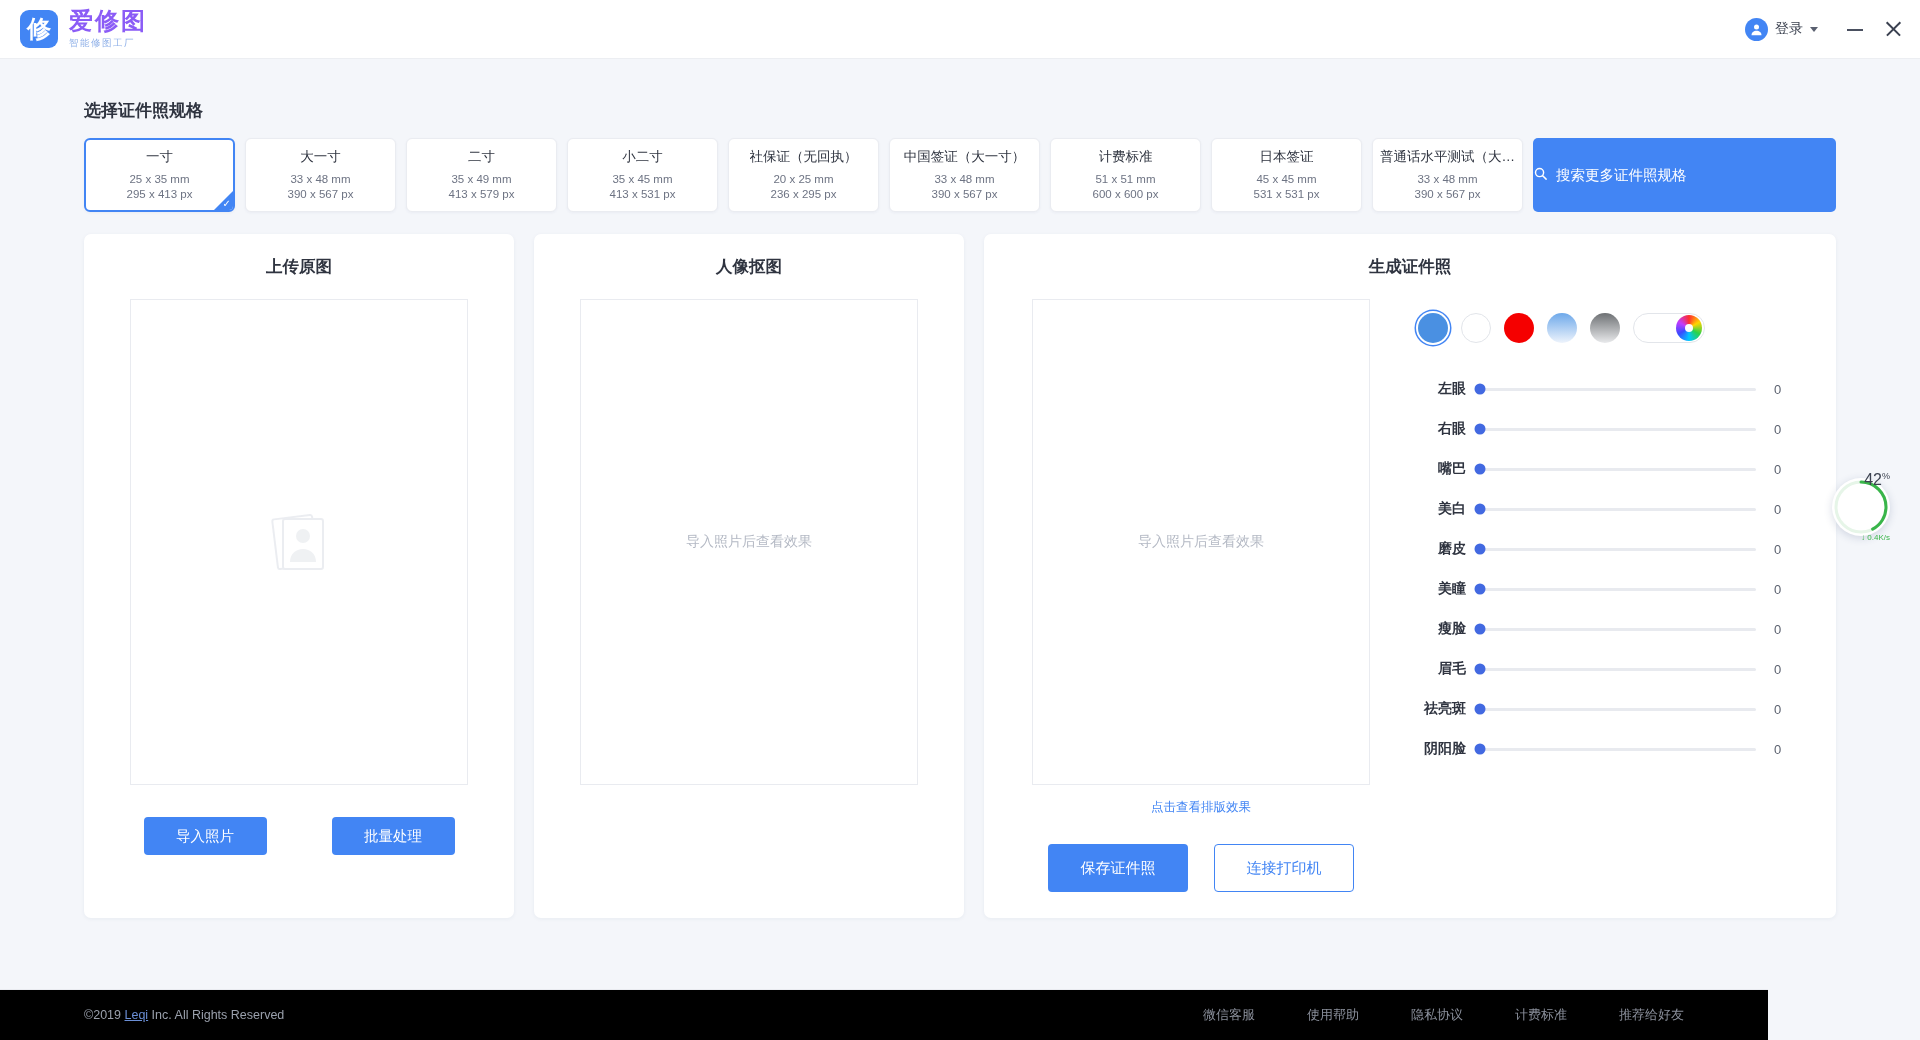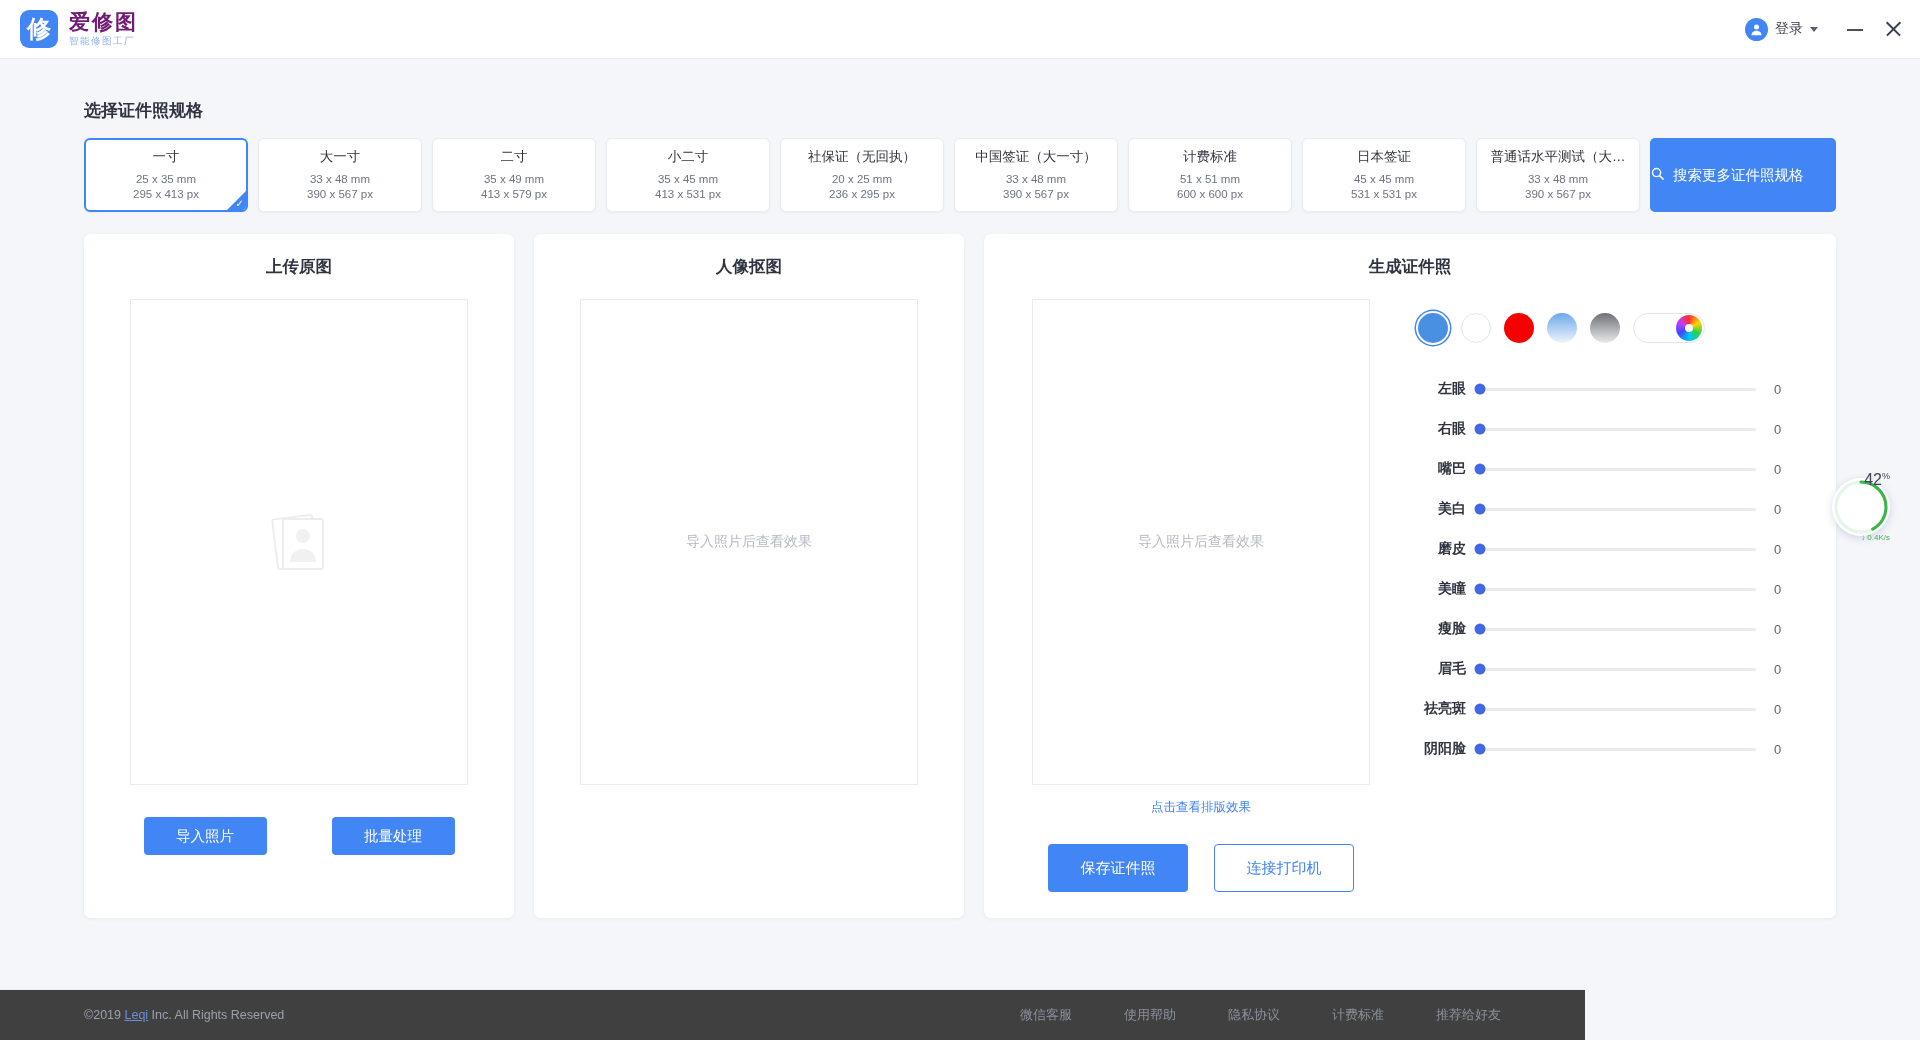--- a/index.html
+++ b/index.html
@@ -17,21 +17,21 @@
     position: relative; z-index: 5;
   }
   .brand { display: flex; align-items: center; gap: 11px; }
   .logo-box {
     width: 38px; height: 38px; border-radius: 9px;
     background: #4285f4; color: #fff;
     display: flex; align-items: center; justify-content: center;
     font-size: 24px; font-weight: 700; line-height: 1;
   }
   .brand-text { display: flex; flex-direction: column; justify-content: center; }
-  .brand-name { font-size: 21px; font-weight: 700; color: #701a75; letter-spacing: 2px; line-height: 1.1; }
+  .brand-name { font-size: 24px; font-weight: 700; color: #8b5cf6; letter-spacing: 2px; line-height: 1.1; }
   .brand-sub { font-size: 9.5px; color: #8fb0e8; letter-spacing: 1.5px; margin-top: 2px; }
 
   .tb-right { display: flex; align-items: center; gap: 22px; }
   .account { display: flex; align-items: center; gap: 7px; cursor: pointer; }
   .avatar-ic {
     width: 23px; height: 23px; border-radius: 50%;
     background: #4285f4; display: flex; align-items: center; justify-content: center;
   }
   .avatar-ic svg { display: block; }
   .login-label { font-size: 14px; color: #3c4250; }
@@ -44,21 +44,21 @@
   }
   .win-btn.close::before { transform: rotate(45deg); }
   .win-btn.close::after  { transform: rotate(-45deg); }
 
   
   .page { padding: 0 84px; }
   .sec-title { font-size: 17px; font-weight: 700; color: #2f3440; margin: 40px 0 16px 0; }
 
   .spec-row { display: flex; gap: 10px; align-items: stretch; }
   .spec-card {
-    width: 164px; height: 74px; background: #fff; border-radius: 6px;
+    width: 151px; height: 74px; background: #fff; border-radius: 6px;
     border: 1px solid #eaecf1; box-shadow: 0 1px 3px rgba(40,60,110,.05);
     display: flex; flex-direction: column; align-items: center; justify-content: center;
     cursor: pointer; position: relative; overflow: hidden; flex: none;
   }
   .spec-card.selected { border: 2px solid #4285f4; }
   .spec-name { font-size: 13.5px; color: #2f3440; font-weight: 500; line-height: 1.2;
                max-width: 142px; white-space: nowrap; overflow: hidden; text-overflow: ellipsis; }
   .spec-mm { font-size: 11.5px; color: #6d7383; margin-top: 7px; line-height: 1.25; }
   .spec-px { font-size: 11.5px; color: #6d7383; line-height: 1.25; }
   .tick {
@@ -136,22 +136,22 @@
     display: flex; flex-direction: column; align-items: flex-end; justify-content: center;
     cursor: pointer; z-index: 9; gap: 41px;
   }
   .float-prog svg { position: absolute; inset: 0; }
   .fp-pct { font-size: 16px; color: #3c4250; line-height: 1; position: relative; }
   .fp-pct sup { font-size: 9px; }
   .fp-rate { font-size: 8px; color: #39b54a; margin-top: 3px; position: relative; }
 
   
   .footer {
-    position: absolute; left: 0; bottom: 0; width: 1585px; height: 51px;
-    background: #404040; border-top: 1px solid #e9ebf0;
+    position: absolute; left: 0; bottom: 0; width: 1768px; height: 51px;
+    background: #000000; border-top: 1px solid #e9ebf0;
     display: flex; align-items: center; justify-content: space-between; padding: 0 84px;
   }
   .copyright { font-size: 12.5px; color: #9aa0ac; }
   .copyright a { color: #6b8fd6; text-decoration: underline; }
   .flinks { display: flex; gap: 52px; }
   .flink { font-size: 13px; color: #8b909c; cursor: pointer; }
 </style>
 </head>
 <body>
 

